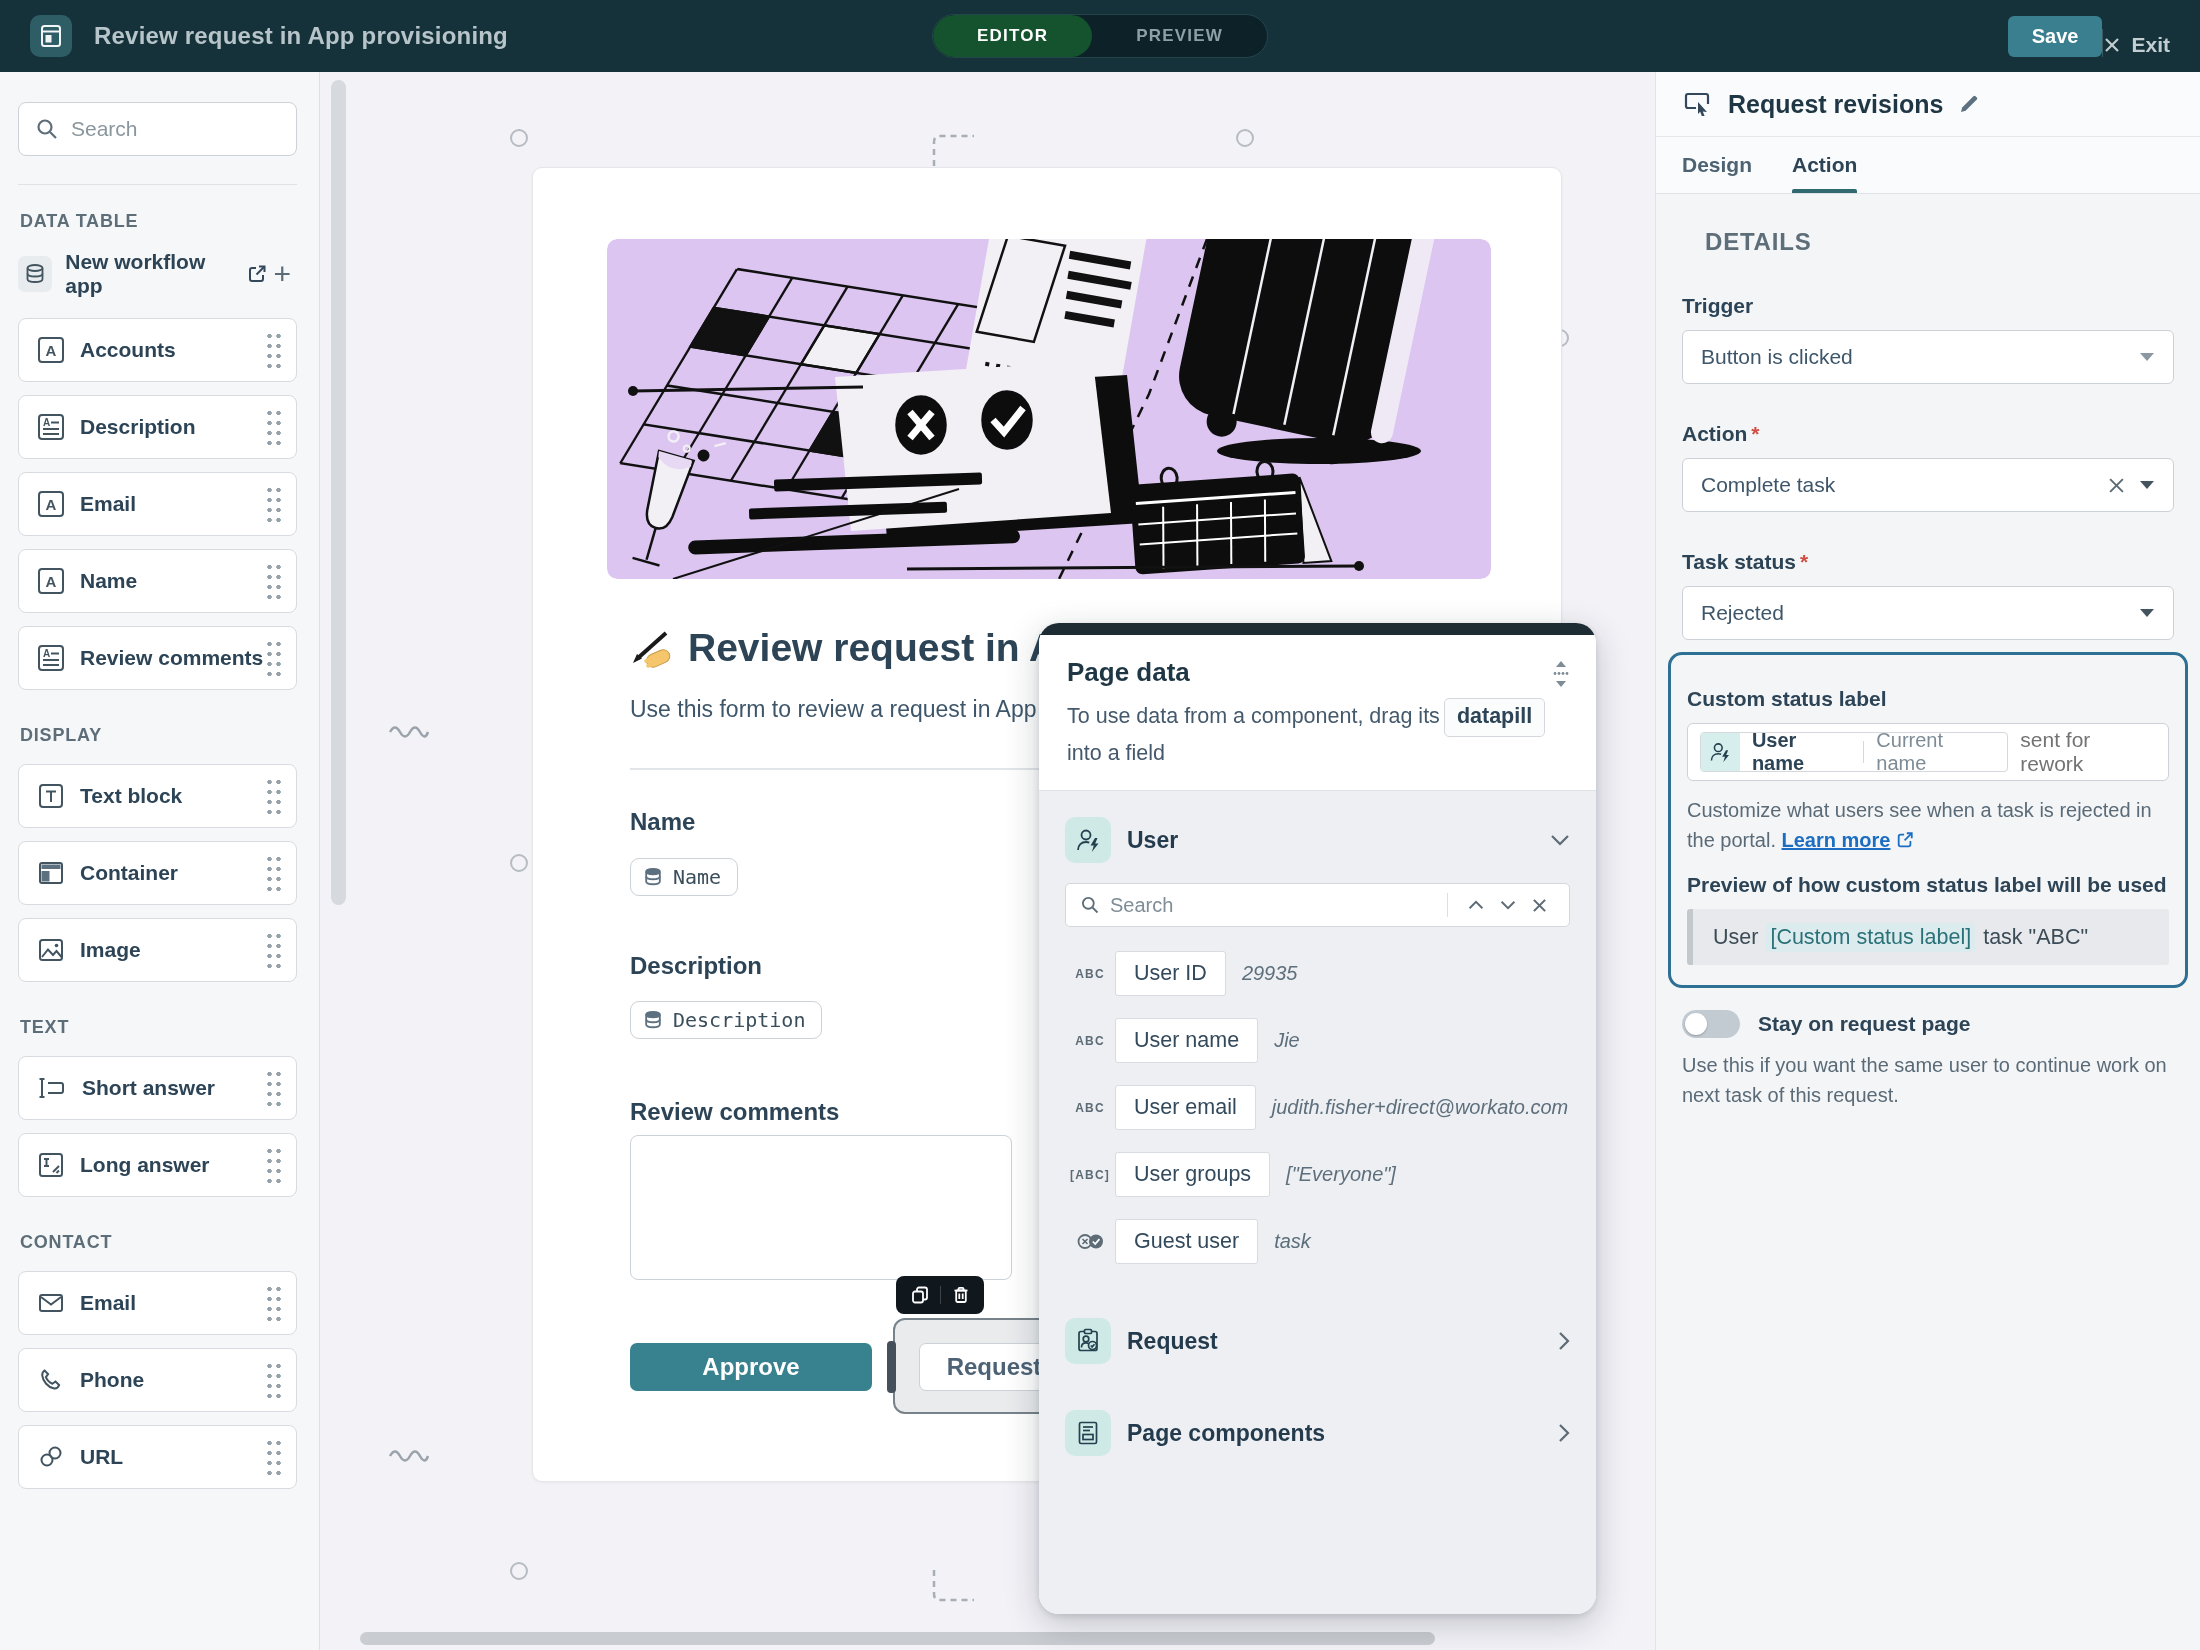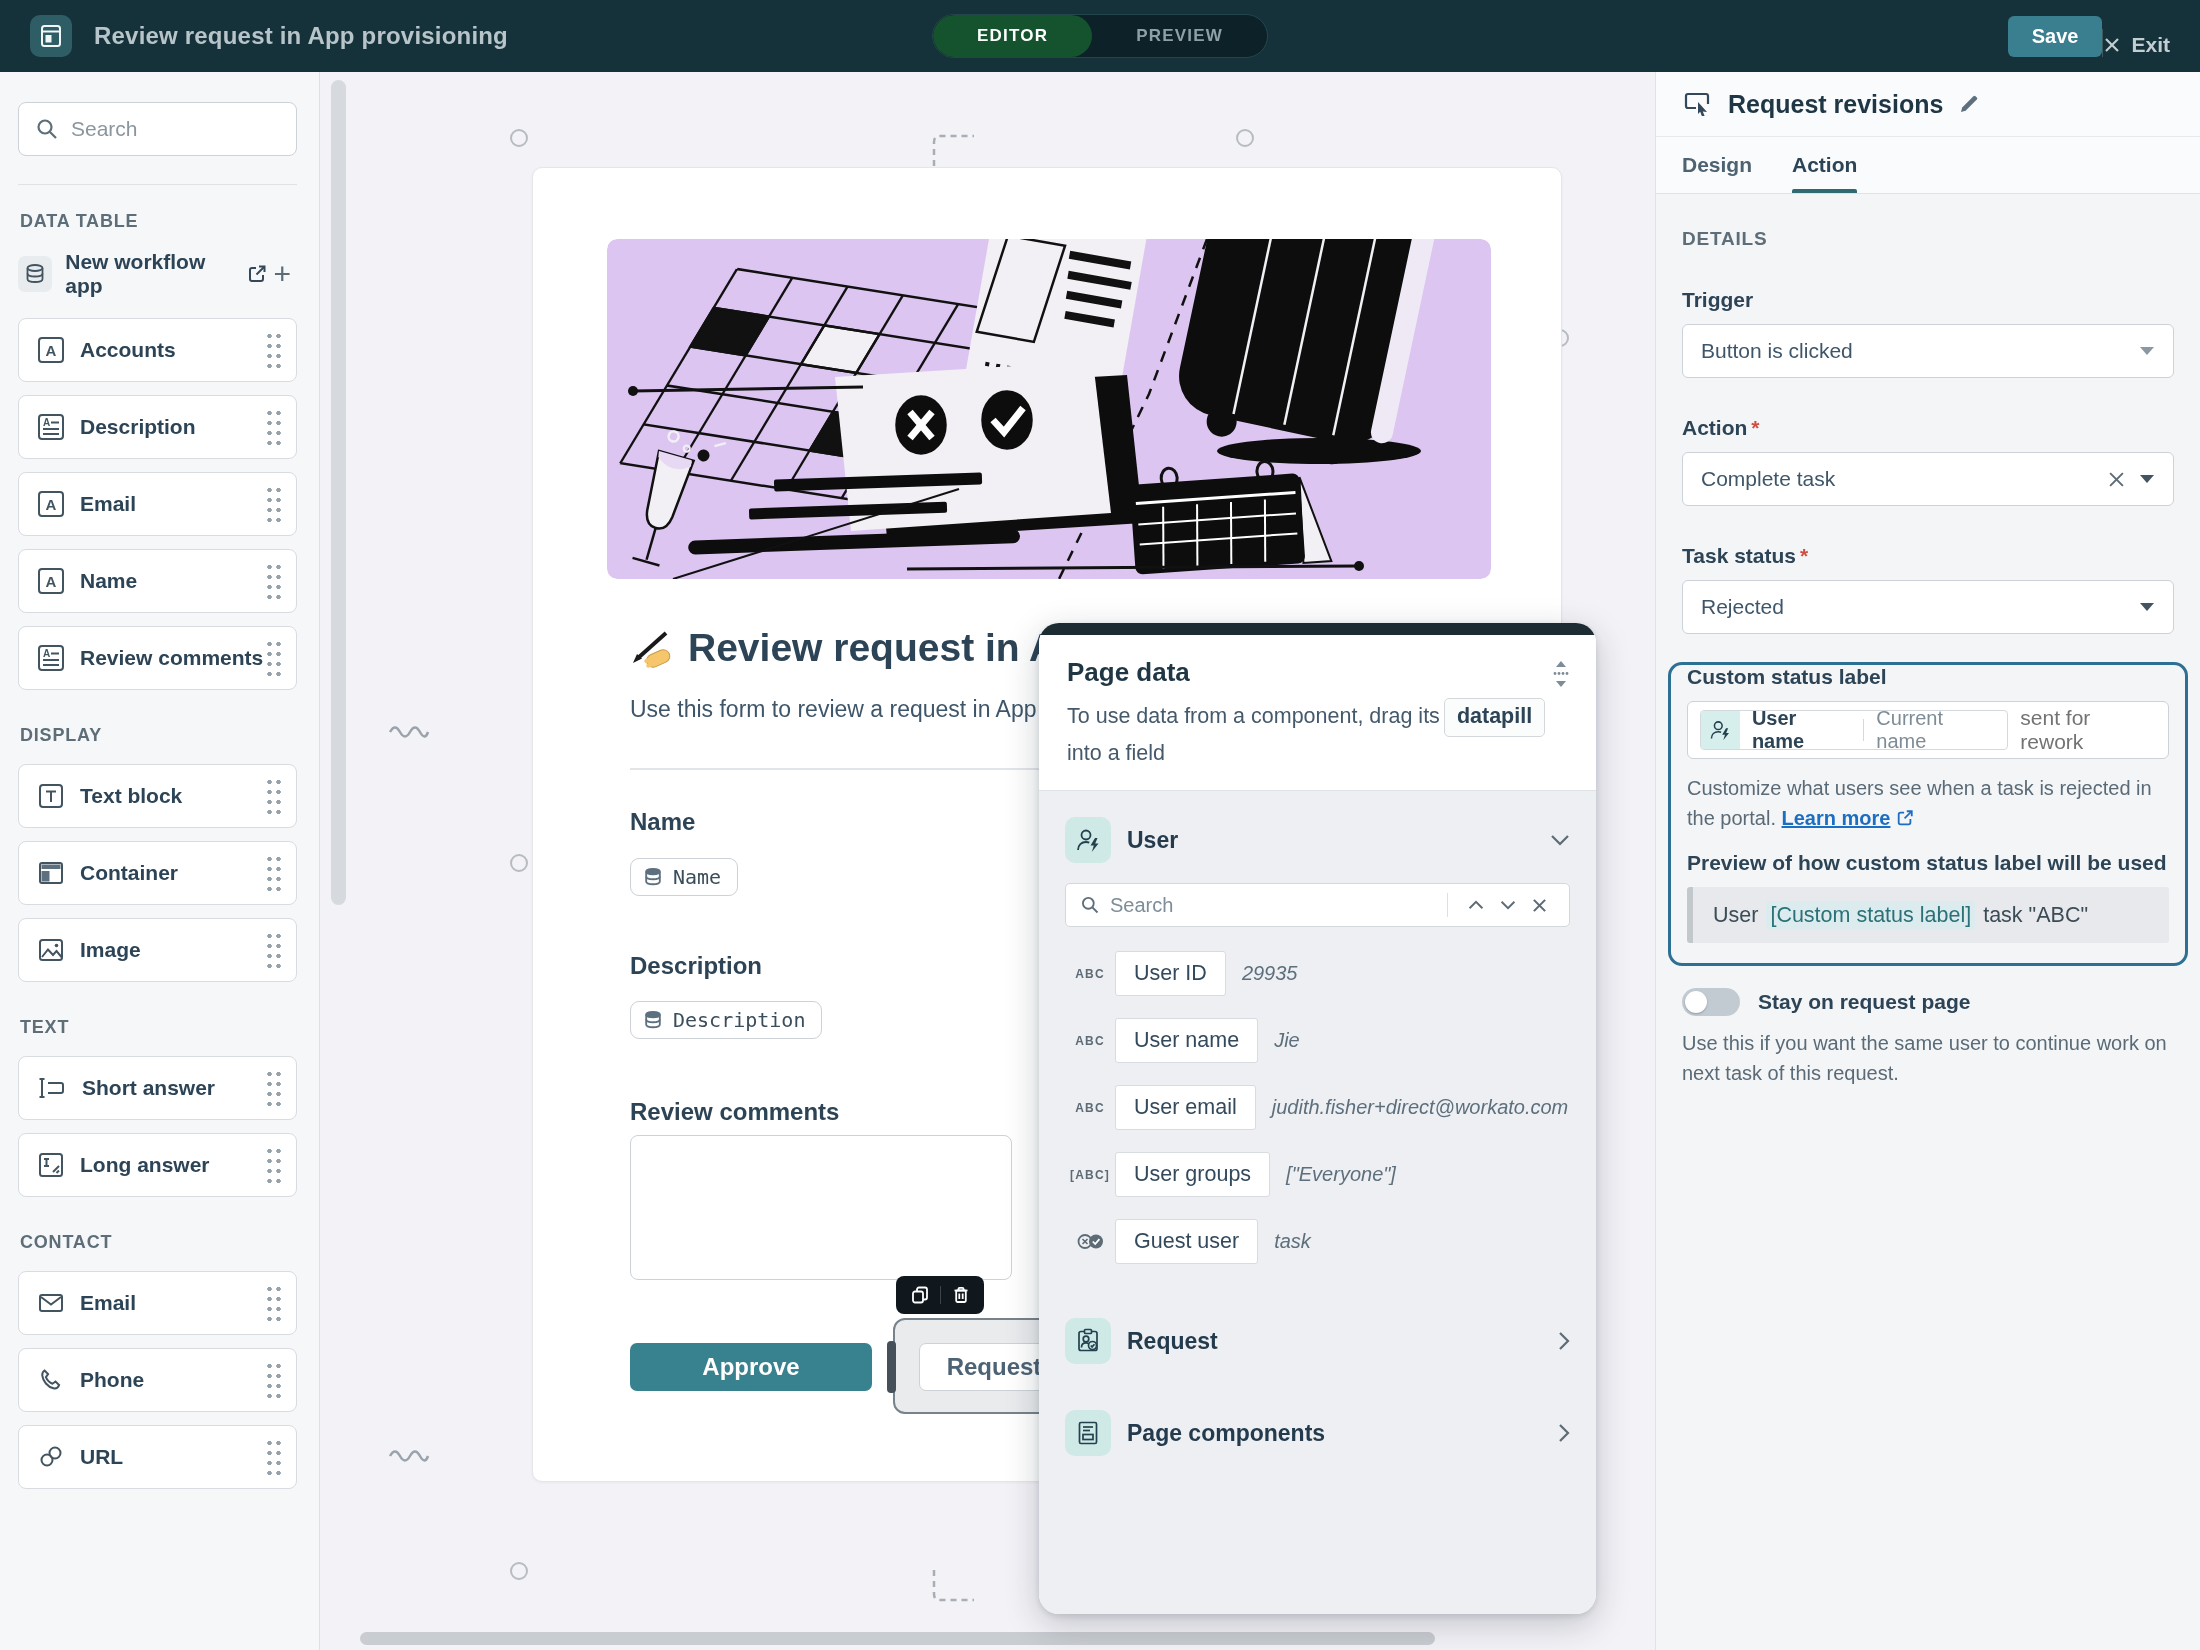--- a/index.html
+++ b/index.html
@@ -89,27 +89,27 @@
   
   #rightpanel { position:absolute; left:1655px; top:72px; width:545px; bottom:0; background:#f4f5f7; border-left:1px solid #e0e3e6; }
   .rp-head { height:64px; background:#fafbfc; display:flex; align-items:center; padding:0 26px; }
   .rp-title { font-size:25px; font-weight:700; color:#1f3645; margin-left:16px; }
   .rp-edit { margin-left:14px; cursor:pointer; }
   .rp-tabs { height:58px; background:#fafbfc; border-top:1px solid #e6e9eb; border-bottom:1px solid #e0e3e6; display:flex; align-items:stretch; padding:0 26px; gap:40px; }
   .rp-tab { display:flex; align-items:center; font-size:21px; font-weight:600; color:#4e6372; position:relative; cursor:pointer; }
   .rp-tab.active { color:#2c4456; font-weight:700; }
   .rp-tab.active::after { content:""; position:absolute; left:0; right:0; bottom:0; height:4px; background:#2e6a70; border-radius:2px 2px 0 0; }
   .rp-body { padding:34px 26px 0; }
-  .details-h { font-size:19px; font-weight:700; letter-spacing:.8px; color:#5e6e79; }
+  .details-h { font-size:24px; font-weight:700; letter-spacing:.8px; color:#5e6e79;margin-left:23px; }
   .lbl { font-size:21px; font-weight:700; color:#2c4456; margin-top:38px; }
   .req-star { color:#d14d41; margin-left:4px; }
   .fld { margin-top:12px; height:54px; background:#fff; border:1.5px solid #ccd2d7; border-radius:6px; display:flex; align-items:center; padding:0 18px; font-size:21px; color:#3e566a; cursor:pointer; }
   .fld .fgrow { flex:1; }
   .fld .clear { padding:0 14px; display:flex; cursor:pointer; }
-  .hl-box { margin:28px -14px 0; border:3.5px solid #2d7093; border-radius:14px; padding:0 16px 20px; }
+  .hl-box { margin:12px -14px 0; border:3.5px solid #2d7093; border-radius:14px; padding:32px 16px 20px; }
   .hl-box .lbl0 { font-size:21px; font-weight:700; color:#2c4456; }
   .cs-field { margin-top:12px; height:58px; background:#fff; border:1.5px solid #ccd2d7; border-radius:6px; display:flex; align-items:center; padding:0 12px; }
   .cs-pill { display:flex; align-items:center; border:1.5px solid #d5d9dd; border-radius:4px; background:#fff; overflow:hidden; height:40px; cursor:grab; }
   .cs-pill .pic { width:40px; height:40px; background:#d7efec; display:flex; align-items:center; justify-content:center; }
   .cs-pill .pn { font-size:20px; font-weight:700; color:#2c4456; padding:0 12px; }
   .cs-pill .pdv { width:1px; height:22px; background:#d5d9dd; }
   .cs-pill .pq { font-size:20px; color:#7d8c96; padding:0 12px; }
   .cs-suffix { font-size:21px; color:#737373; margin-left:12px; }
   .cs-help { margin-top:14px; font-size:20px; line-height:30px; color:#5a6b77; }
   .learn { color:#1b6ec2; text-decoration:underline; font-weight:600; cursor:pointer; }

